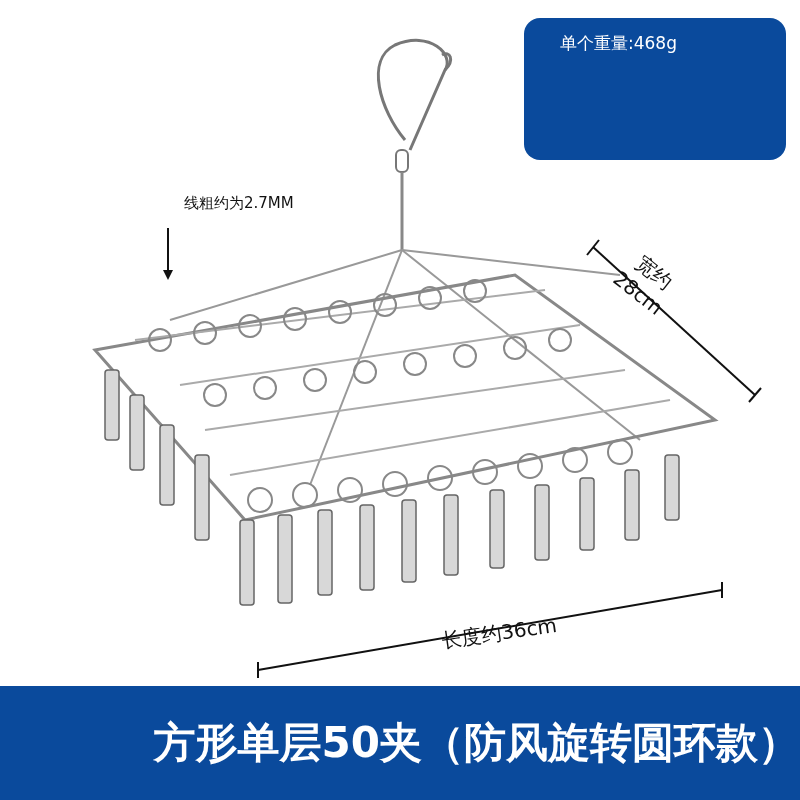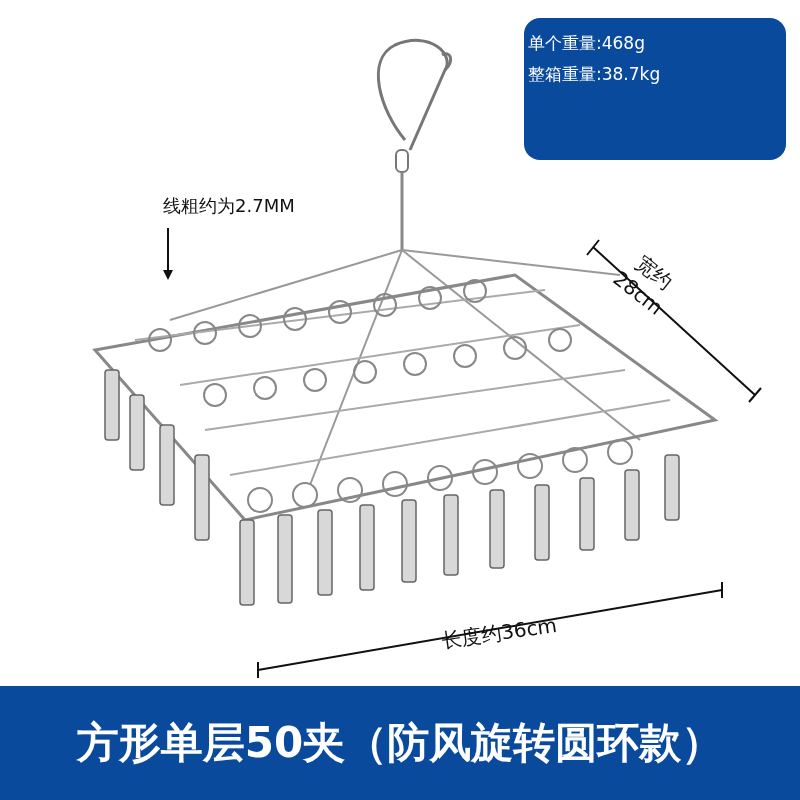--- a/index.html
+++ b/index.html
@@ -1,22 +1,22 @@
 <!DOCTYPE html>
 <html><head>
 <meta charset="utf-8">
 <style>
   html, body { margin:0; padding:0; }
   body { width:800px; height:800px; background:#ffffff; position:relative; overflow:hidden; font-family:"DejaVu Sans", sans-serif; }
-  .spec-box { position:absolute; left:524px; top:18px; width:262px; height:142px; background:#0a4a9c; border-radius:16px; color:#fff; box-sizing:border-box; padding:10px 0 0 4px; }
+  .spec-box { position:absolute; left:524px; top:18px; width:262px; height:142px; background:#0a4a9c; border-radius:16px; color:#fff; box-sizing:border-box; padding:10px 0 0 36px; }
   .spec-line { font-size:17px; line-height:31px; white-space:nowrap; }
-  .banner { position:absolute; left:0; top:686px; width:800px; height:114px; background:#0a4a9c; display:flex; align-items:center; justify-content:center; }
+  .banner { position:absolute; left:0; top:686px; width:800px; height:114px; background:#0a4a9c; display:flex; align-items:center; justify-content:flex-end; }
   .banner-text { color:#fff; font-size:42px; font-weight:bold; letter-spacing:0px; white-space:nowrap; }
   .label { position:absolute; color:#111; white-space:nowrap; }
-  .wire-label { left:163px; top:194px; font-size:18px; }
+  .wire-label { left:184px; top:194px; font-size:15px; }
   .width-label { left:640px; top:245px; font-size:20px; transform:rotate(38deg); transform-origin:left top; line-height:26px; text-align:center; }
   .length-label { left:440px; top:628px; font-size:20px; transform:rotate(-8deg); transform-origin:left top; }
   svg.art { position:absolute; left:0; top:0; }
 </style>
 </head>
 <body>
 
 <svg class="art" width="800" height="800">
 
   <path d="M405,140 C380,110 365,60 395,45 C430,30 455,55 445,70 L410,150" fill="none" stroke="#777" stroke-width="3"></path>
@@ -89,21 +89,20 @@
   <line x1="587" y1="255" x2="599" y2="240" stroke="#111" stroke-width="2"></line>
   <line x1="749" y1="402" x2="761" y2="388" stroke="#111" stroke-width="2"></line>
 
   <line x1="258" y1="670" x2="722" y2="590" stroke="#111" stroke-width="2"></line>
   <line x1="258" y1="662" x2="258" y2="678" stroke="#111" stroke-width="2"></line>
   <line x1="722" y1="582" x2="722" y2="598" stroke="#111" stroke-width="2"></line>
 </svg>
 
 <div class="spec-box">
   <div class="spec-line">单个重量:468g</div>
-  <div class="spec-line">整箱重量:38.7kg</div>
 </div>
 
 <div class="label wire-label">线粗约为2.7MM</div>
 
 <div class="label width-label">
   <div>宽约</div>
   <div>28cm</div>
 </div>
 
 <div class="label length-label">长度约36cm</div>

